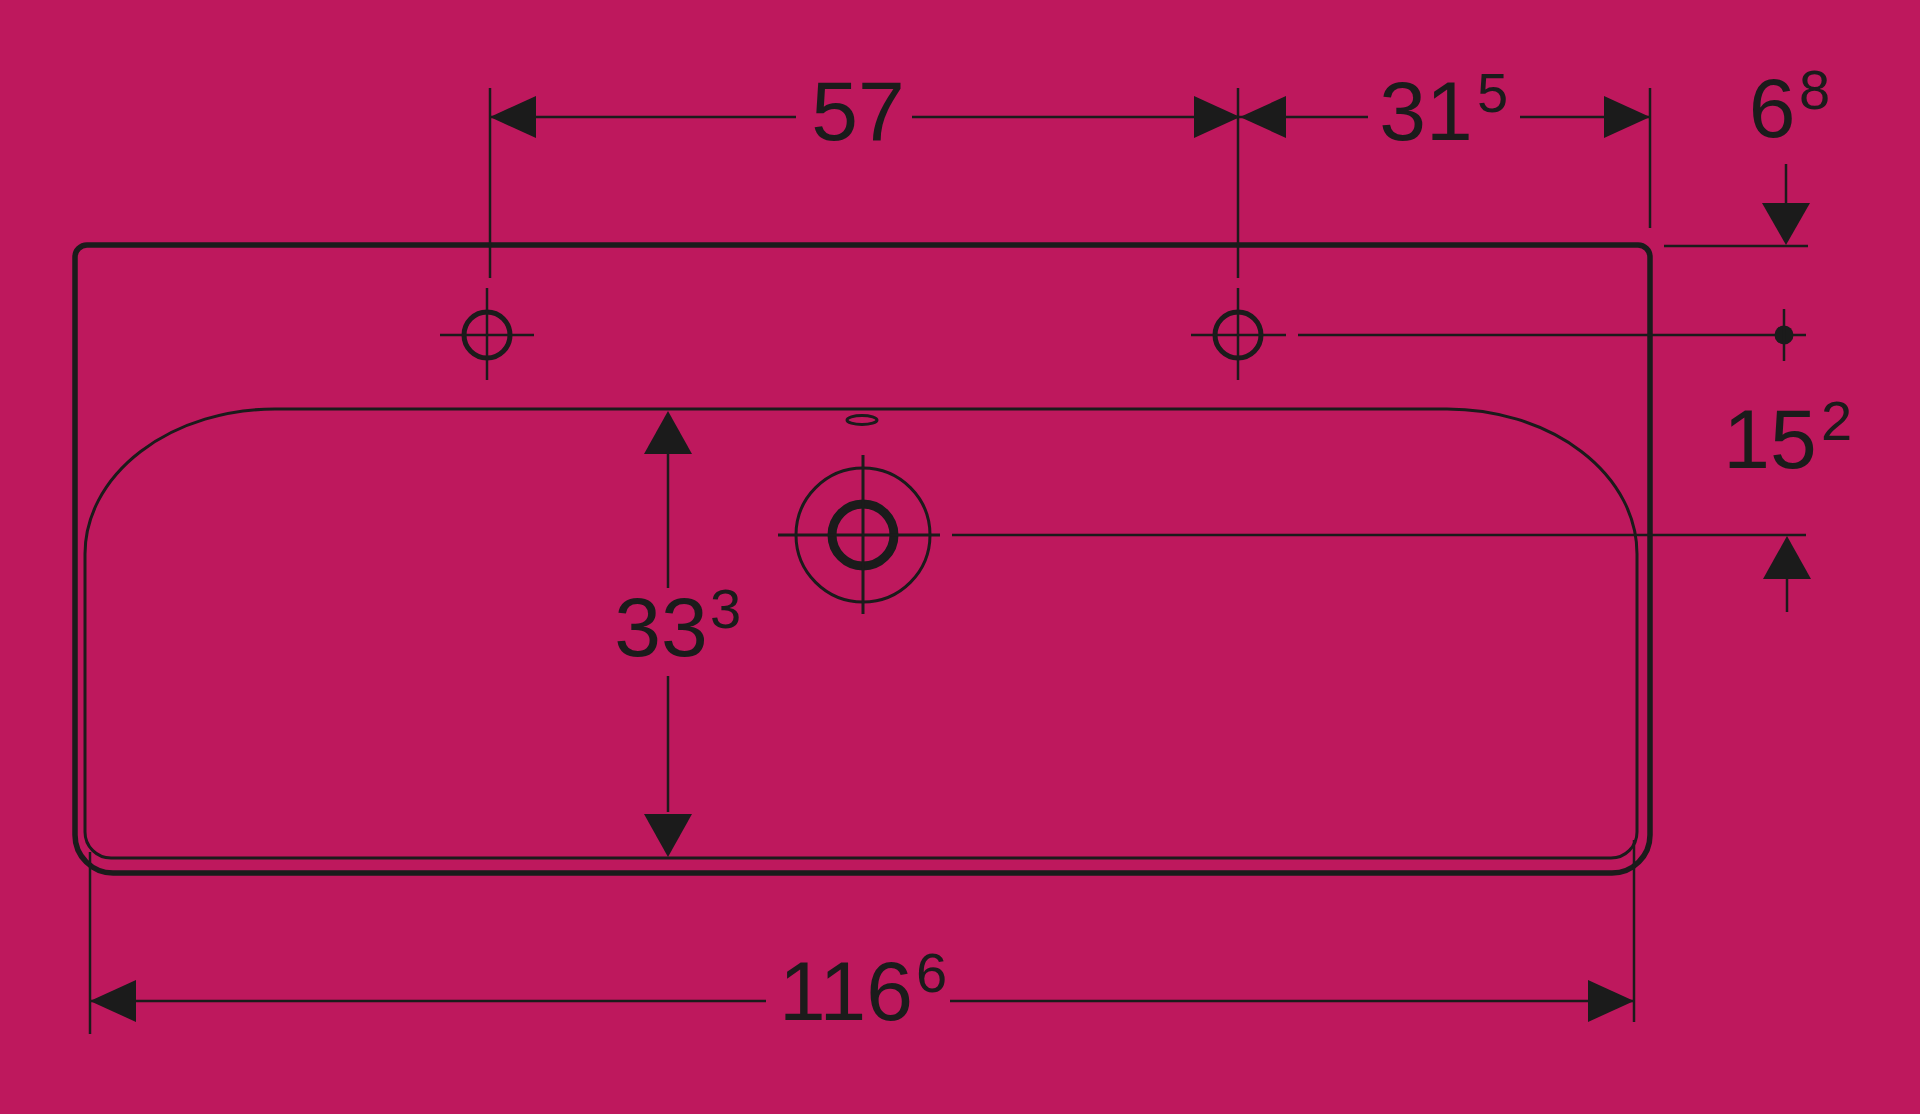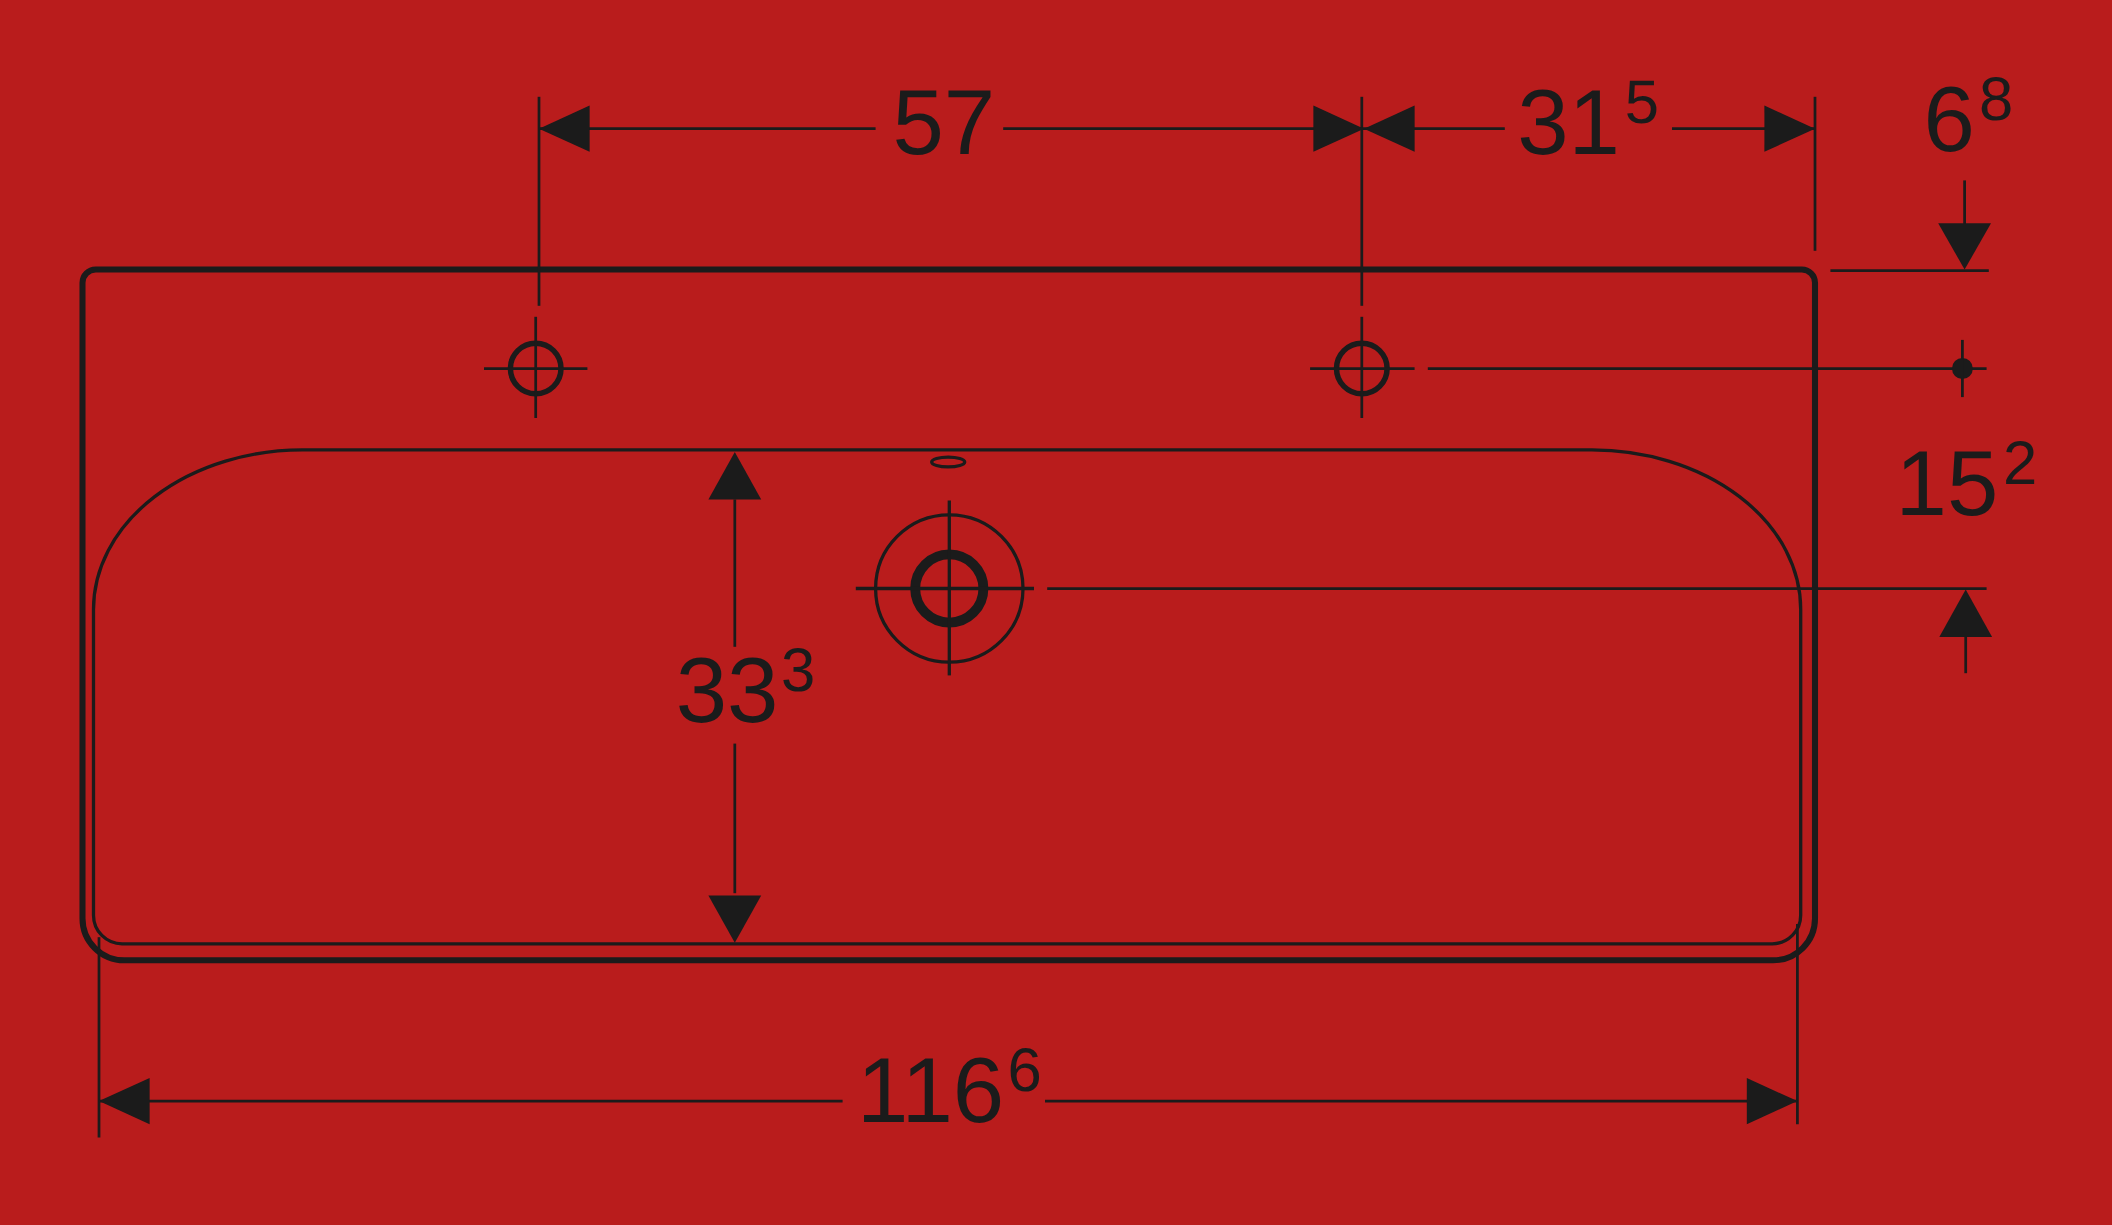--- a/index.html
+++ b/index.html
@@ -4,21 +4,21 @@
 <style>
   html, body {
     margin: 0;
     padding: 0;
     background: #ffffff;
   }
   .canvas {
     position: relative;
     width: 1920px;
     height: 1114px;
-    background: #b91c1c;
+    background: #be185d;
     font-family: "Liberation Sans", sans-serif;
   }
   svg { display: block; }
   .dim-main {
     font-family: "Liberation Sans", sans-serif;
     font-size: 84px;
     fill: #1b1b1b;
     text-anchor: middle;
   }
   .dim-sup {

